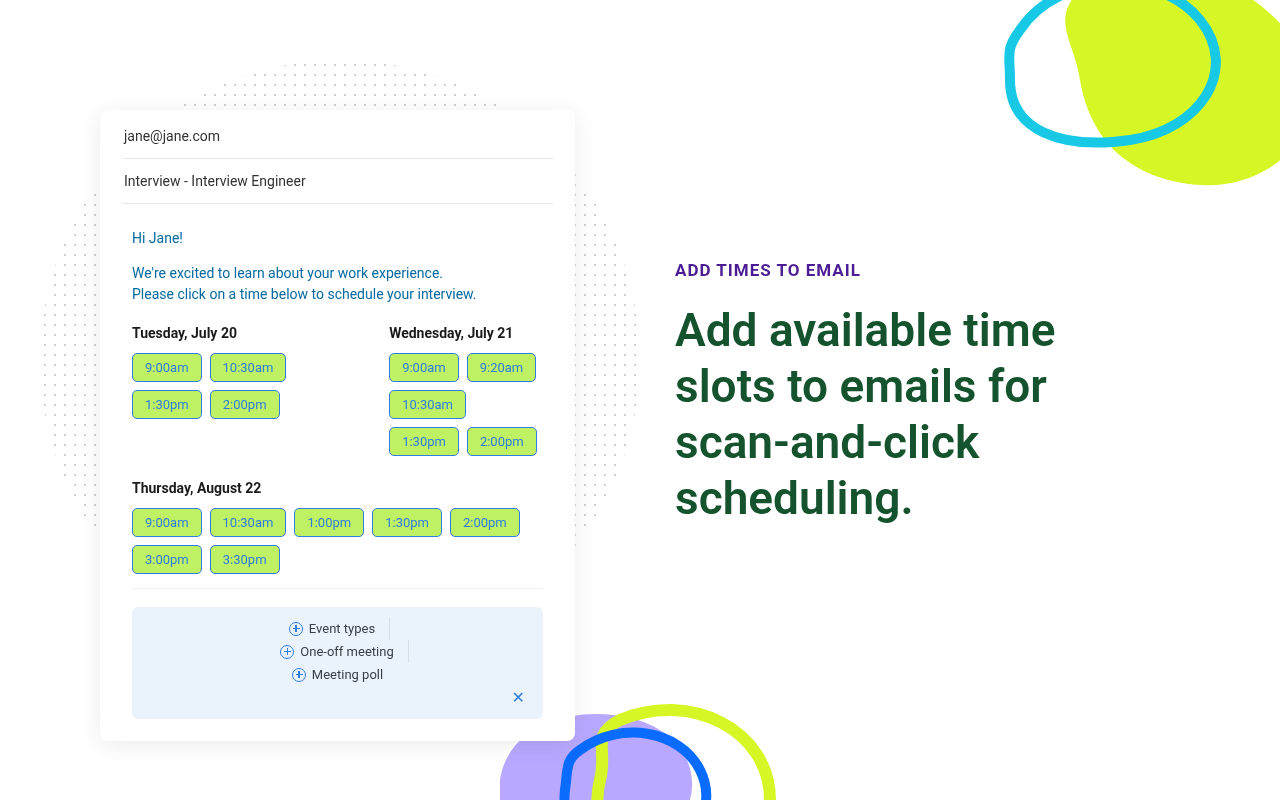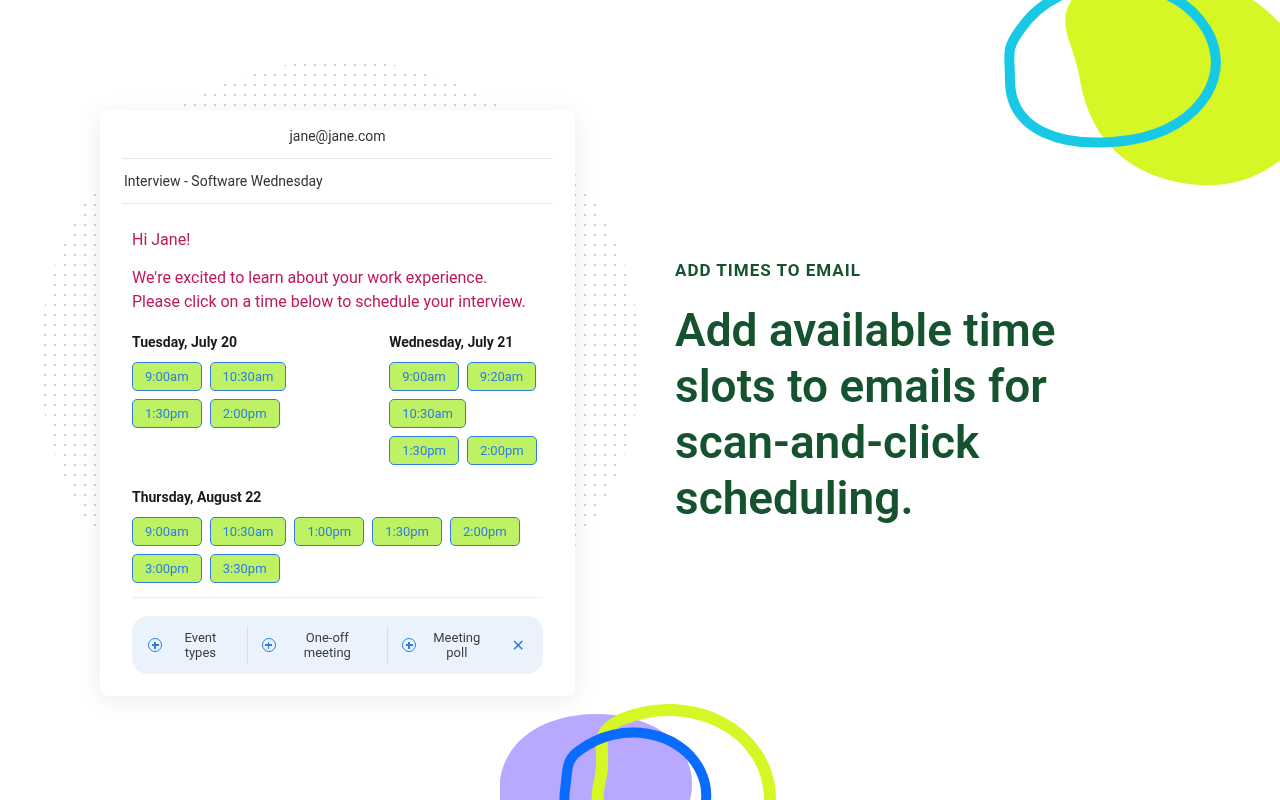--- a/index.html
+++ b/index.html
@@ -70,25 +70,25 @@
     font-weight: 600;
     border-radius: 8px 8px 0 0;
   }
   .card-body { padding: 0 22px 22px 22px; }
   .meta-row {
     padding: 14px 2px;
     border-bottom: 1px solid #e8e8e8;
     font-size: 14px;
     color: #333;
   }
-  .meta-row:first-child { padding-top: 18px; text-align: center; }
+  .meta-row:first-child { padding-top: 18px; }
   .message {
     padding: 24px 10px 10px 10px;
-    font-size: 16px;
-    color: #be185d;
+    font-size: 14px;
+    color: #0369a1;
     line-height: 1.5;
   }
   .message .greeting { margin-bottom: 14px; }
   .message .line { display: block; }
 
   .days-row {
     display: flex;
     gap: 30px;
     padding: 10px 10px 0 10px;
   }
@@ -118,25 +118,26 @@
   }
   .divider {
     border-top: 1px solid #eee;
     margin: 10px 10px 0 10px;
   }
 
   .toolbar {
     display: flex;
     align-items: center;
     background: #eaf2fb;
-    border-radius: 16px;
+    border-radius: 6px;
     margin: 18px 10px 0 10px;
     padding: 10px 12px;
     font-size: 13px;
     color: #3a3f47;
+    flex-direction: column;
   }
   .tool-btn {
     display: flex;
     align-items: center;
     gap: 6px;
     padding: 4px 14px;
     cursor: pointer;
     border-right: 1px solid #d5dfec;
     font-family: inherit;
     background: none;
@@ -169,21 +170,21 @@
     border: none;
     font-family: inherit;
   }
 
   
   .promo {
     padding-top: 150px;
     max-width: 480px;
   }
   .eyebrow {
-    color: #14532d;
+    color: #4c1d95;
     font-weight: 700;
     letter-spacing: 1px;
     font-size: 17px;
     margin-bottom: 22px;
   }
   .headline {
     color: #14532d;
     font-size: 46px;
     font-weight: 600;
     line-height: 1.22;
@@ -202,21 +203,21 @@
   <path d="M110 90 C 150 60, 210 70, 230 110 C 250 150, 220 190, 170 195 C 120 200, 90 170, 95 130 C 98 110, 95 100, 110 90 Z" fill="none" stroke="#0a6cff" stroke-width="10" stroke-linecap="round" stroke-linejoin="round"></path>
 </svg>
 
 <div class="dots-bg"></div>
 
 <div class="layout">
 
   <div class="email-card">
     <div class="card-body">
       <div class="meta-row">jane@jane.com</div>
-      <div class="meta-row">Interview - Software Wednesday</div>
+      <div class="meta-row">Interview - Interview Engineer</div>
 
       <div class="message">
         <div class="greeting">Hi Jane!</div>
         <span class="line">We're excited to learn about your work experience.</span>
         <span class="line">Please click on a time below to schedule your interview.</span>
       </div>
 
       <div class="days-row">
         <div class="day-block">
           <div class="day-label">Tuesday, July 20</div>

